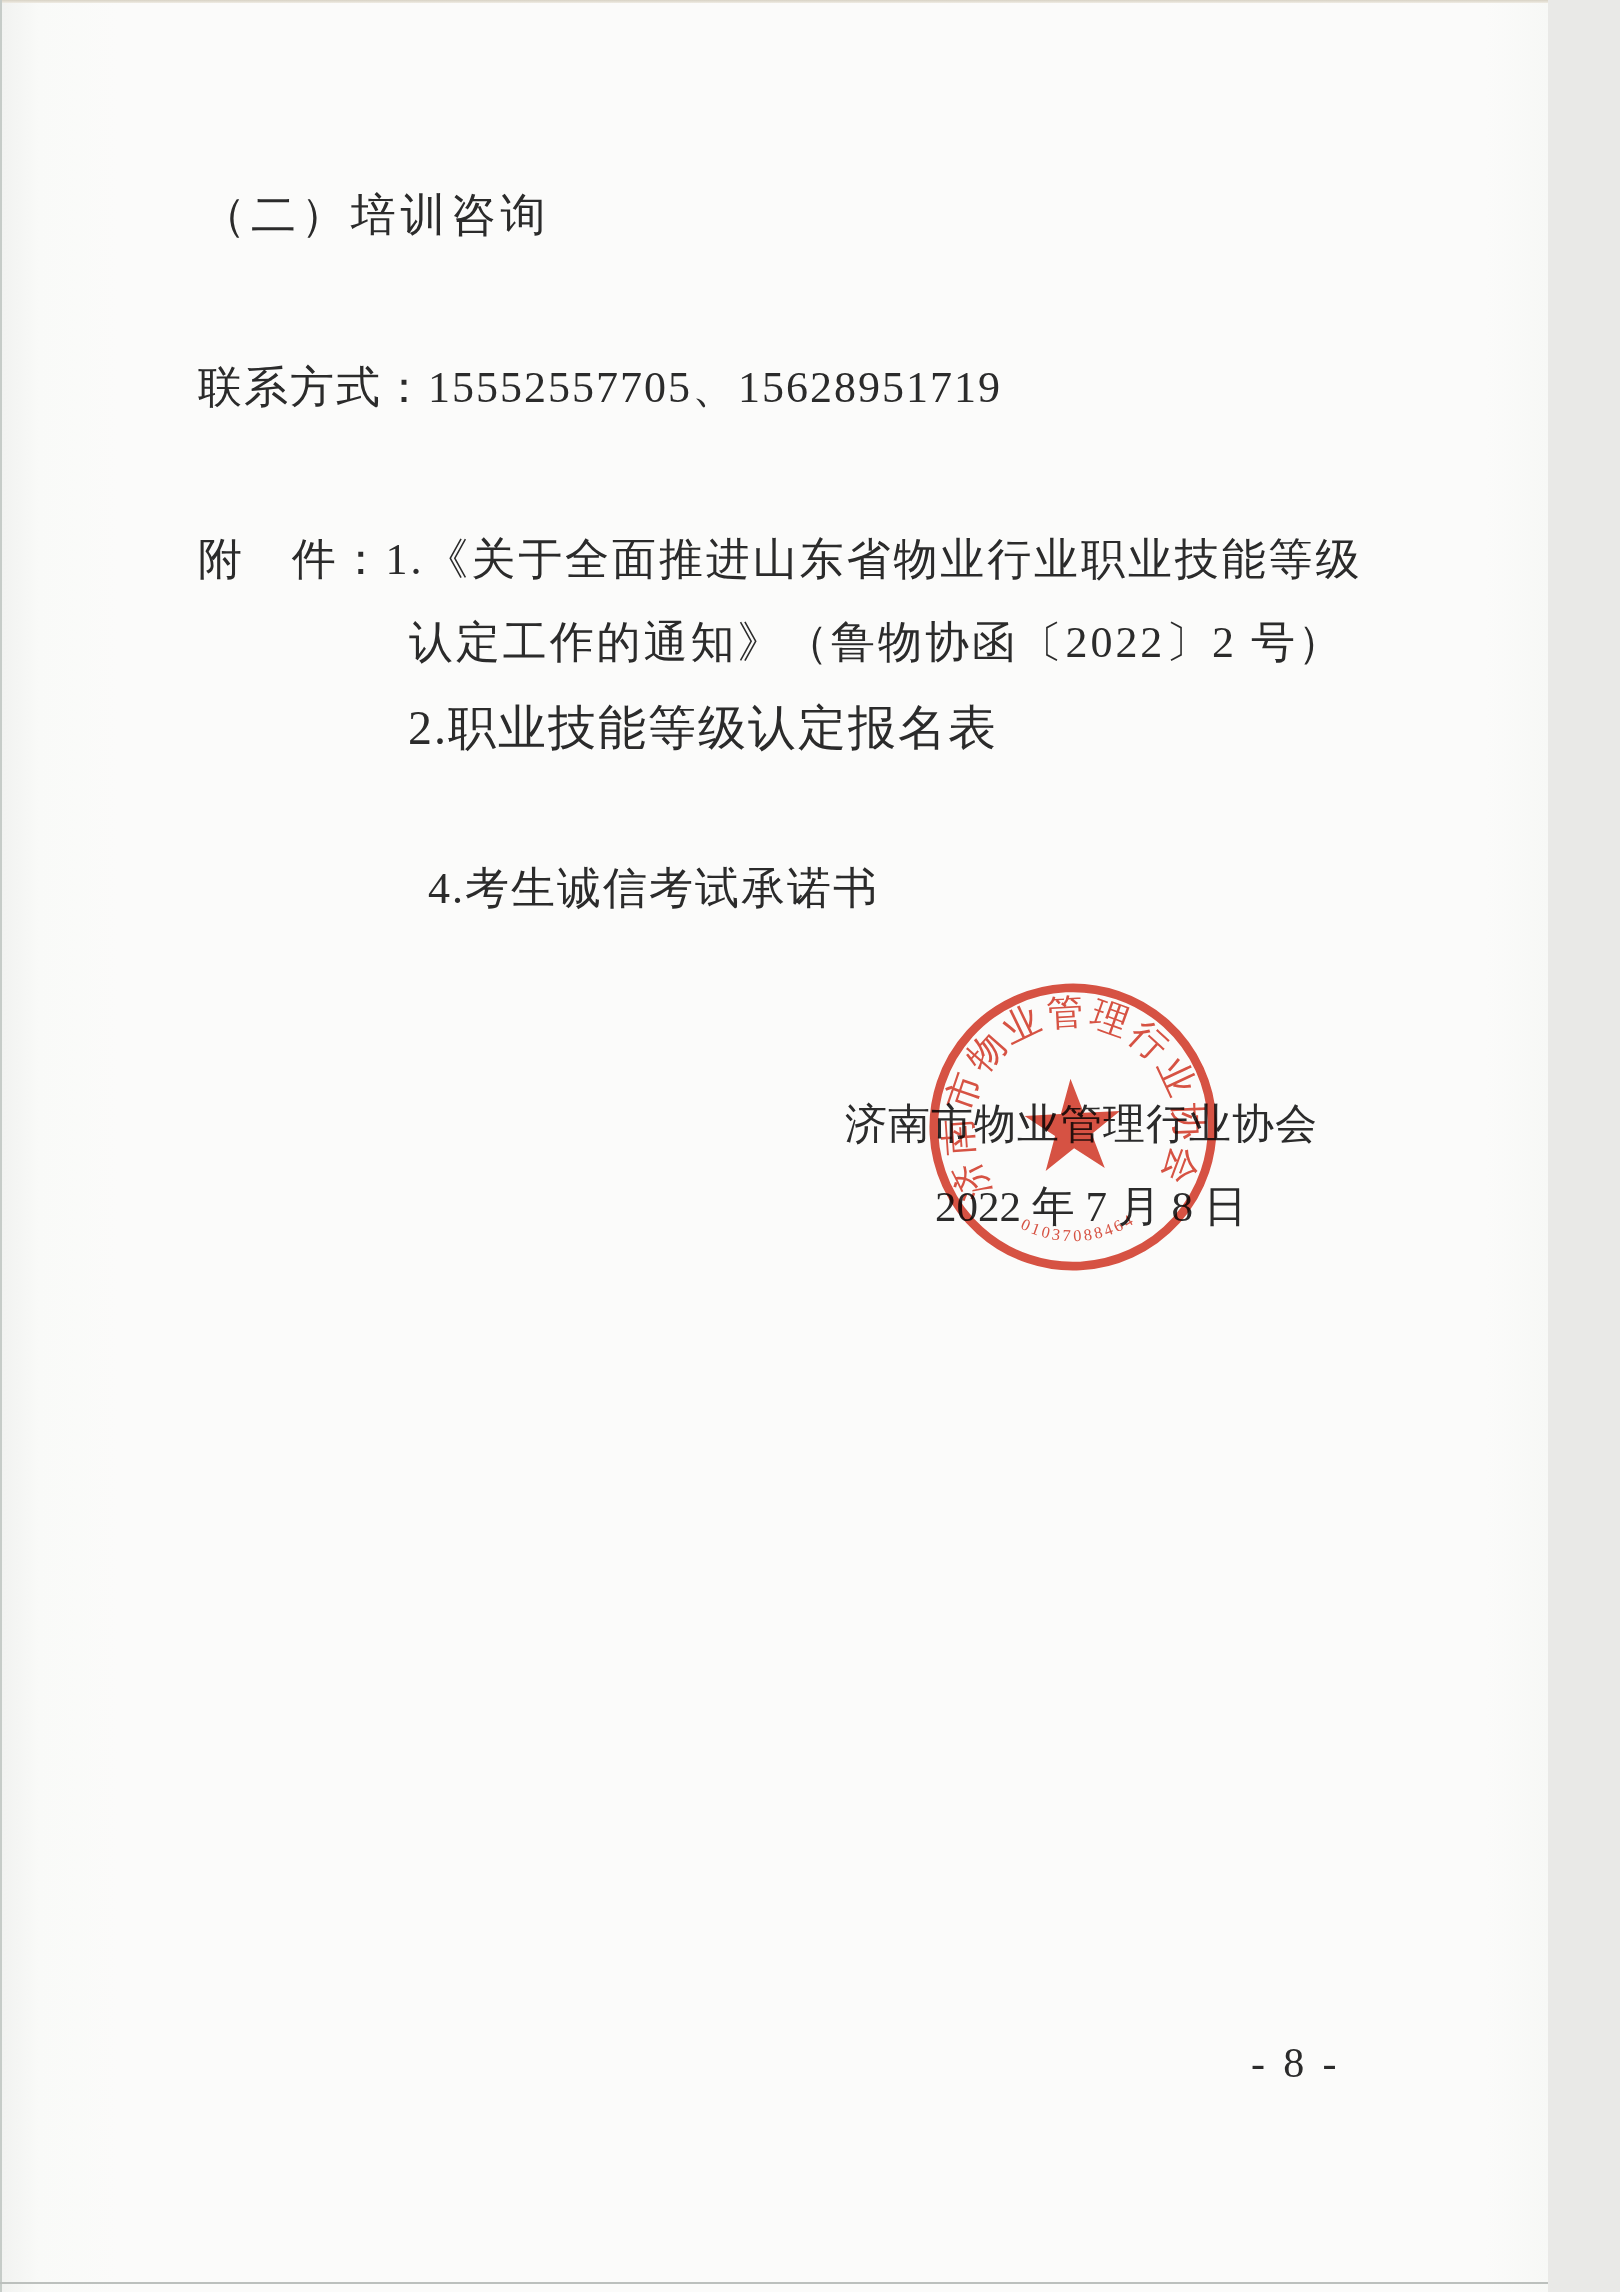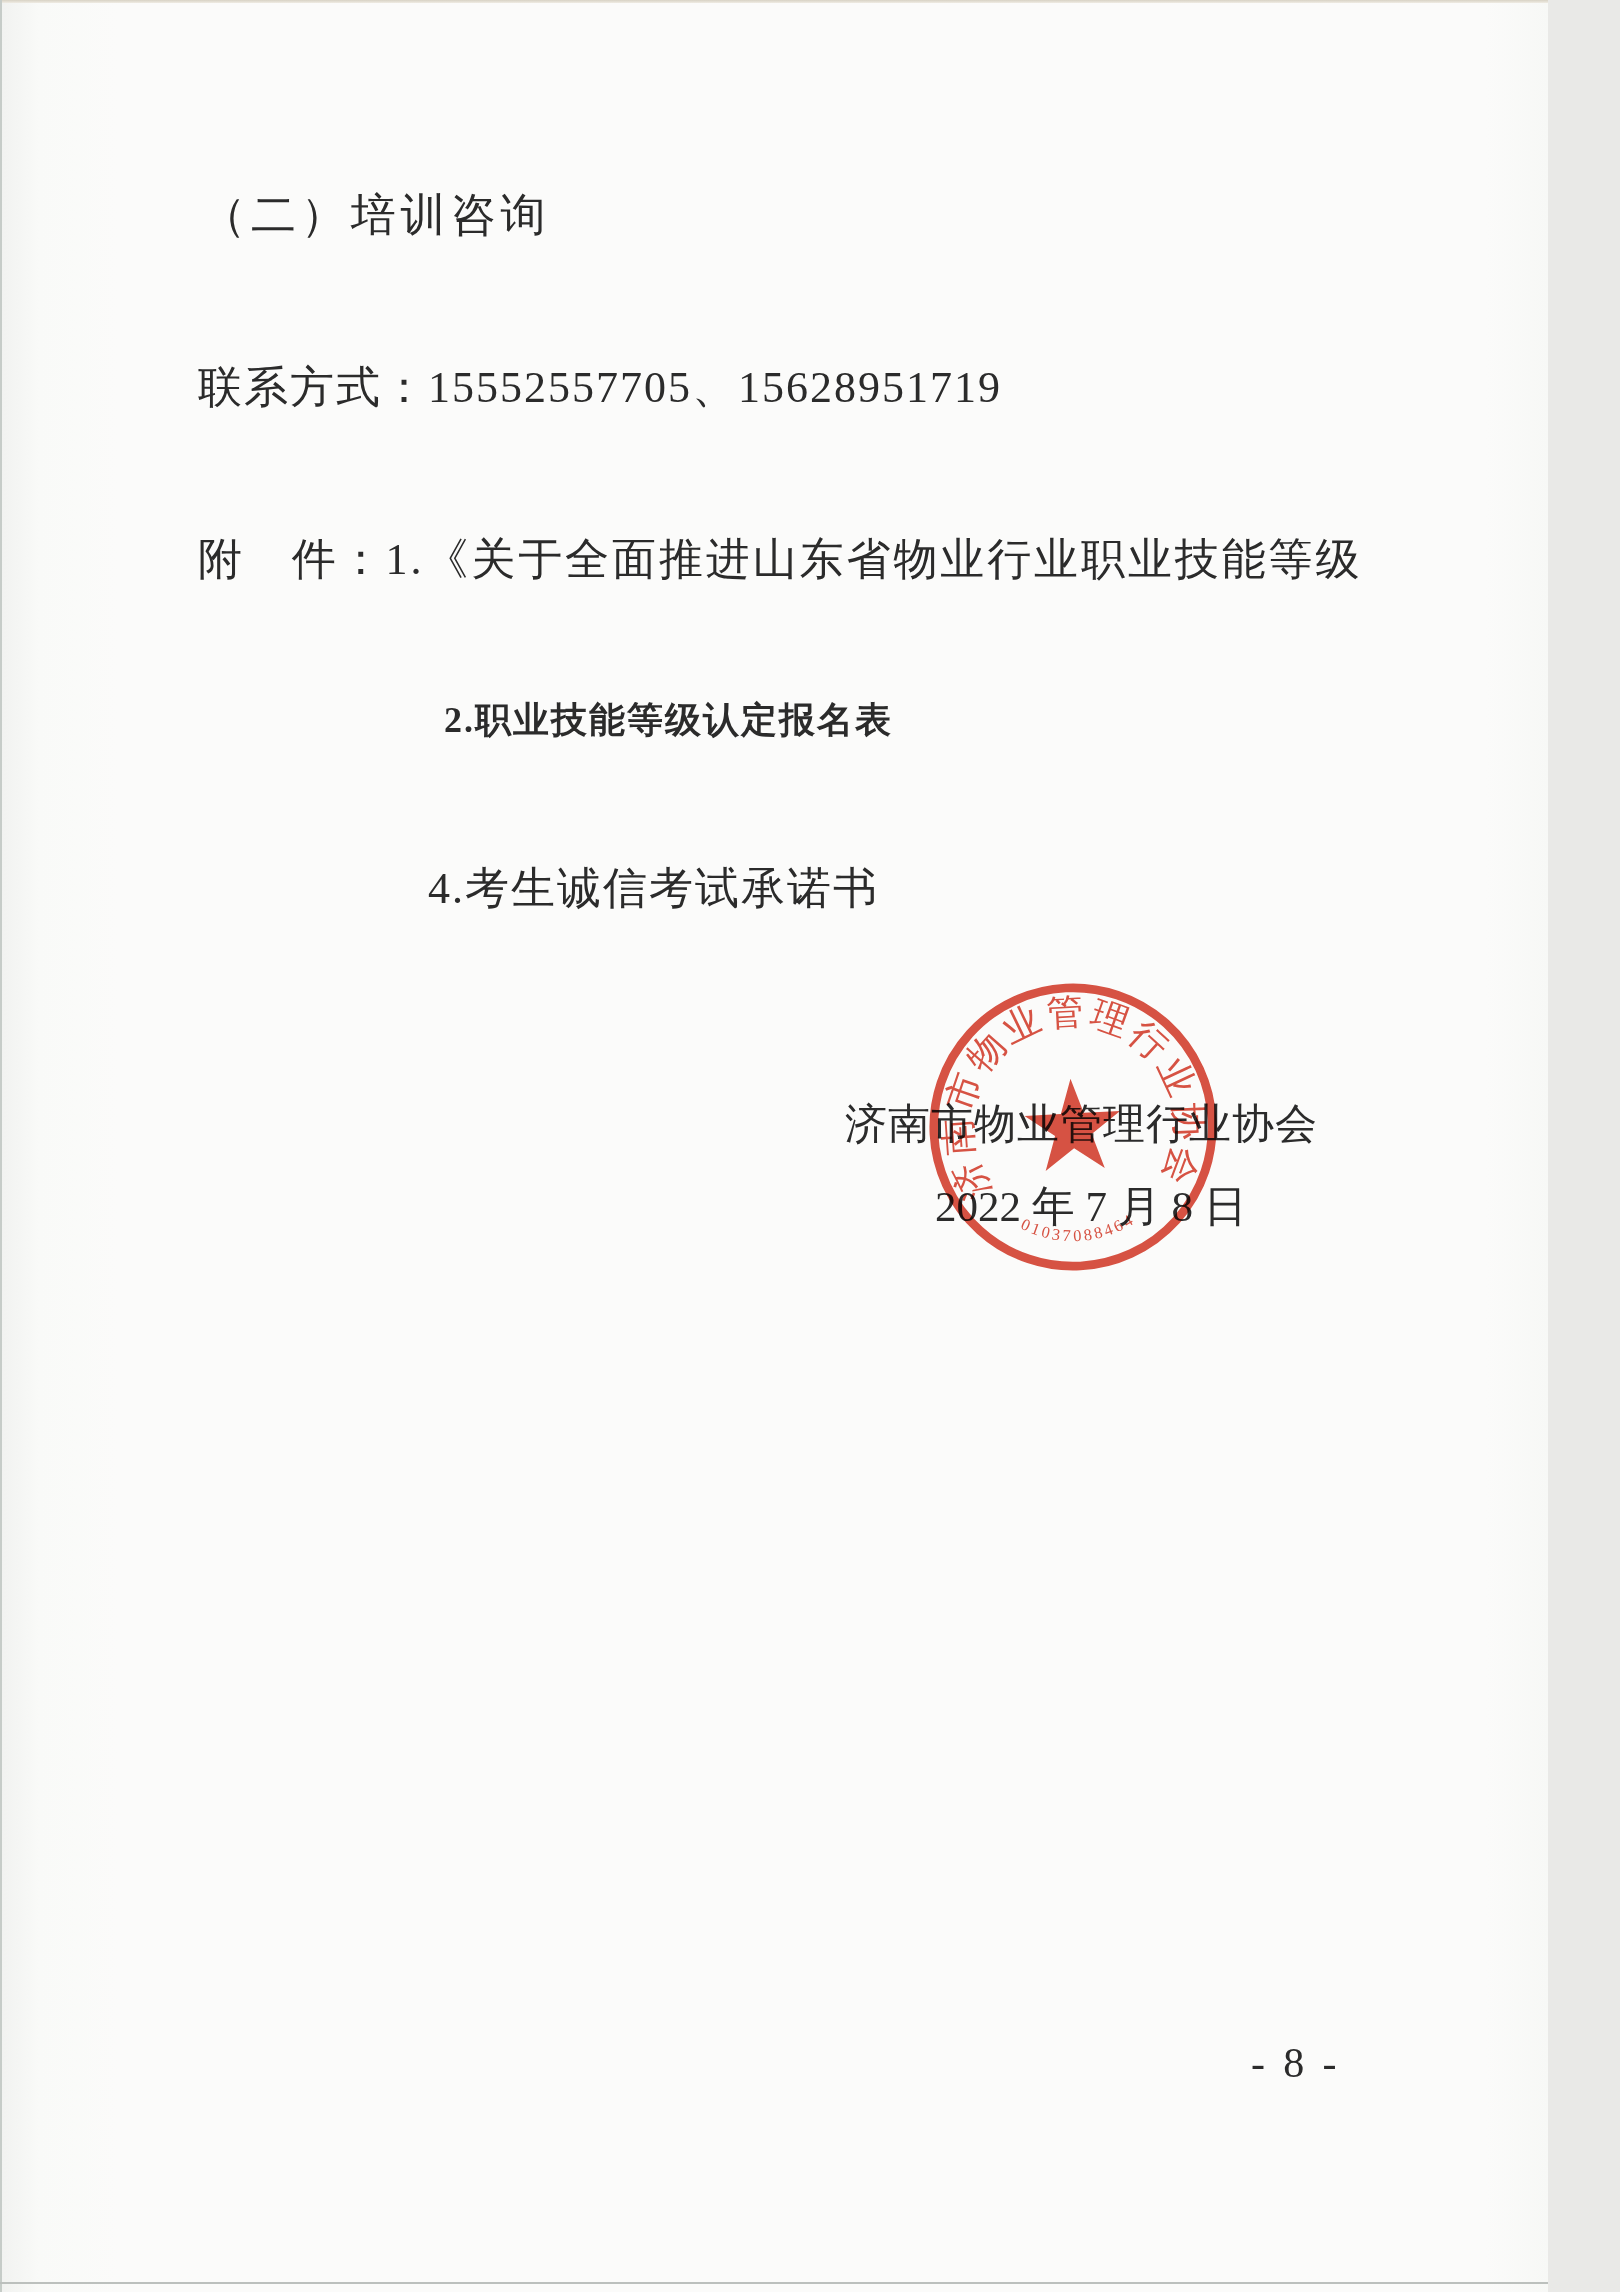--- a/index.html
+++ b/index.html
@@ -62,22 +62,23 @@
   <div class="edge-left"></div>
   <div class="edge-bottom"></div>
 
   <div class="line" style="left:201px; top:190px; font-size:45px; letter-spacing:4.9px;">（二）培训咨询</div>
 
 
   <div class="line" style="left:198px; top:363px; font-size:44px; letter-spacing:2px;">联系方式：15552557705、15628951719</div>
 
   <div class="line" style="left:198px; top:535px; font-size:44px; letter-spacing:2.9px;">附　件：1.《关于全面推进山东省物业行业职业技能等级</div>
 
+  <div class="line" style="left:409px; top:618px; font-size:44px; letter-spacing:2.9px;">认定工作的通知》（鲁物协函〔2022〕2 号）</div>
 
-  <div class="line" style="left:444px; top:700px; font-size:36px; letter-spacing:2px;font-weight:bold;">2.职业技能等级认定报名表</div>
+  <div class="line" style="left:408px; top:700px; font-size:48px; letter-spacing:2px;">2.职业技能等级认定报名表</div>
 
 
   <div class="line" style="left:428px; top:864px; font-size:44px; letter-spacing:2px;">4.考生诚信考试承诺书</div>
 
   <div class="line" style="left:845px; top:1100px; font-size:42px; letter-spacing:1px;">济南市物业管理行业协会</div>
 
   <div class="line" style="left:935px; top:1182px; font-size:43px;">2022 年 7 月 8 日</div>
 
   <div class="seal-wrap">
     <svg viewBox="0 0 300 300" xmlns="http://www.w3.org/2000/svg">

